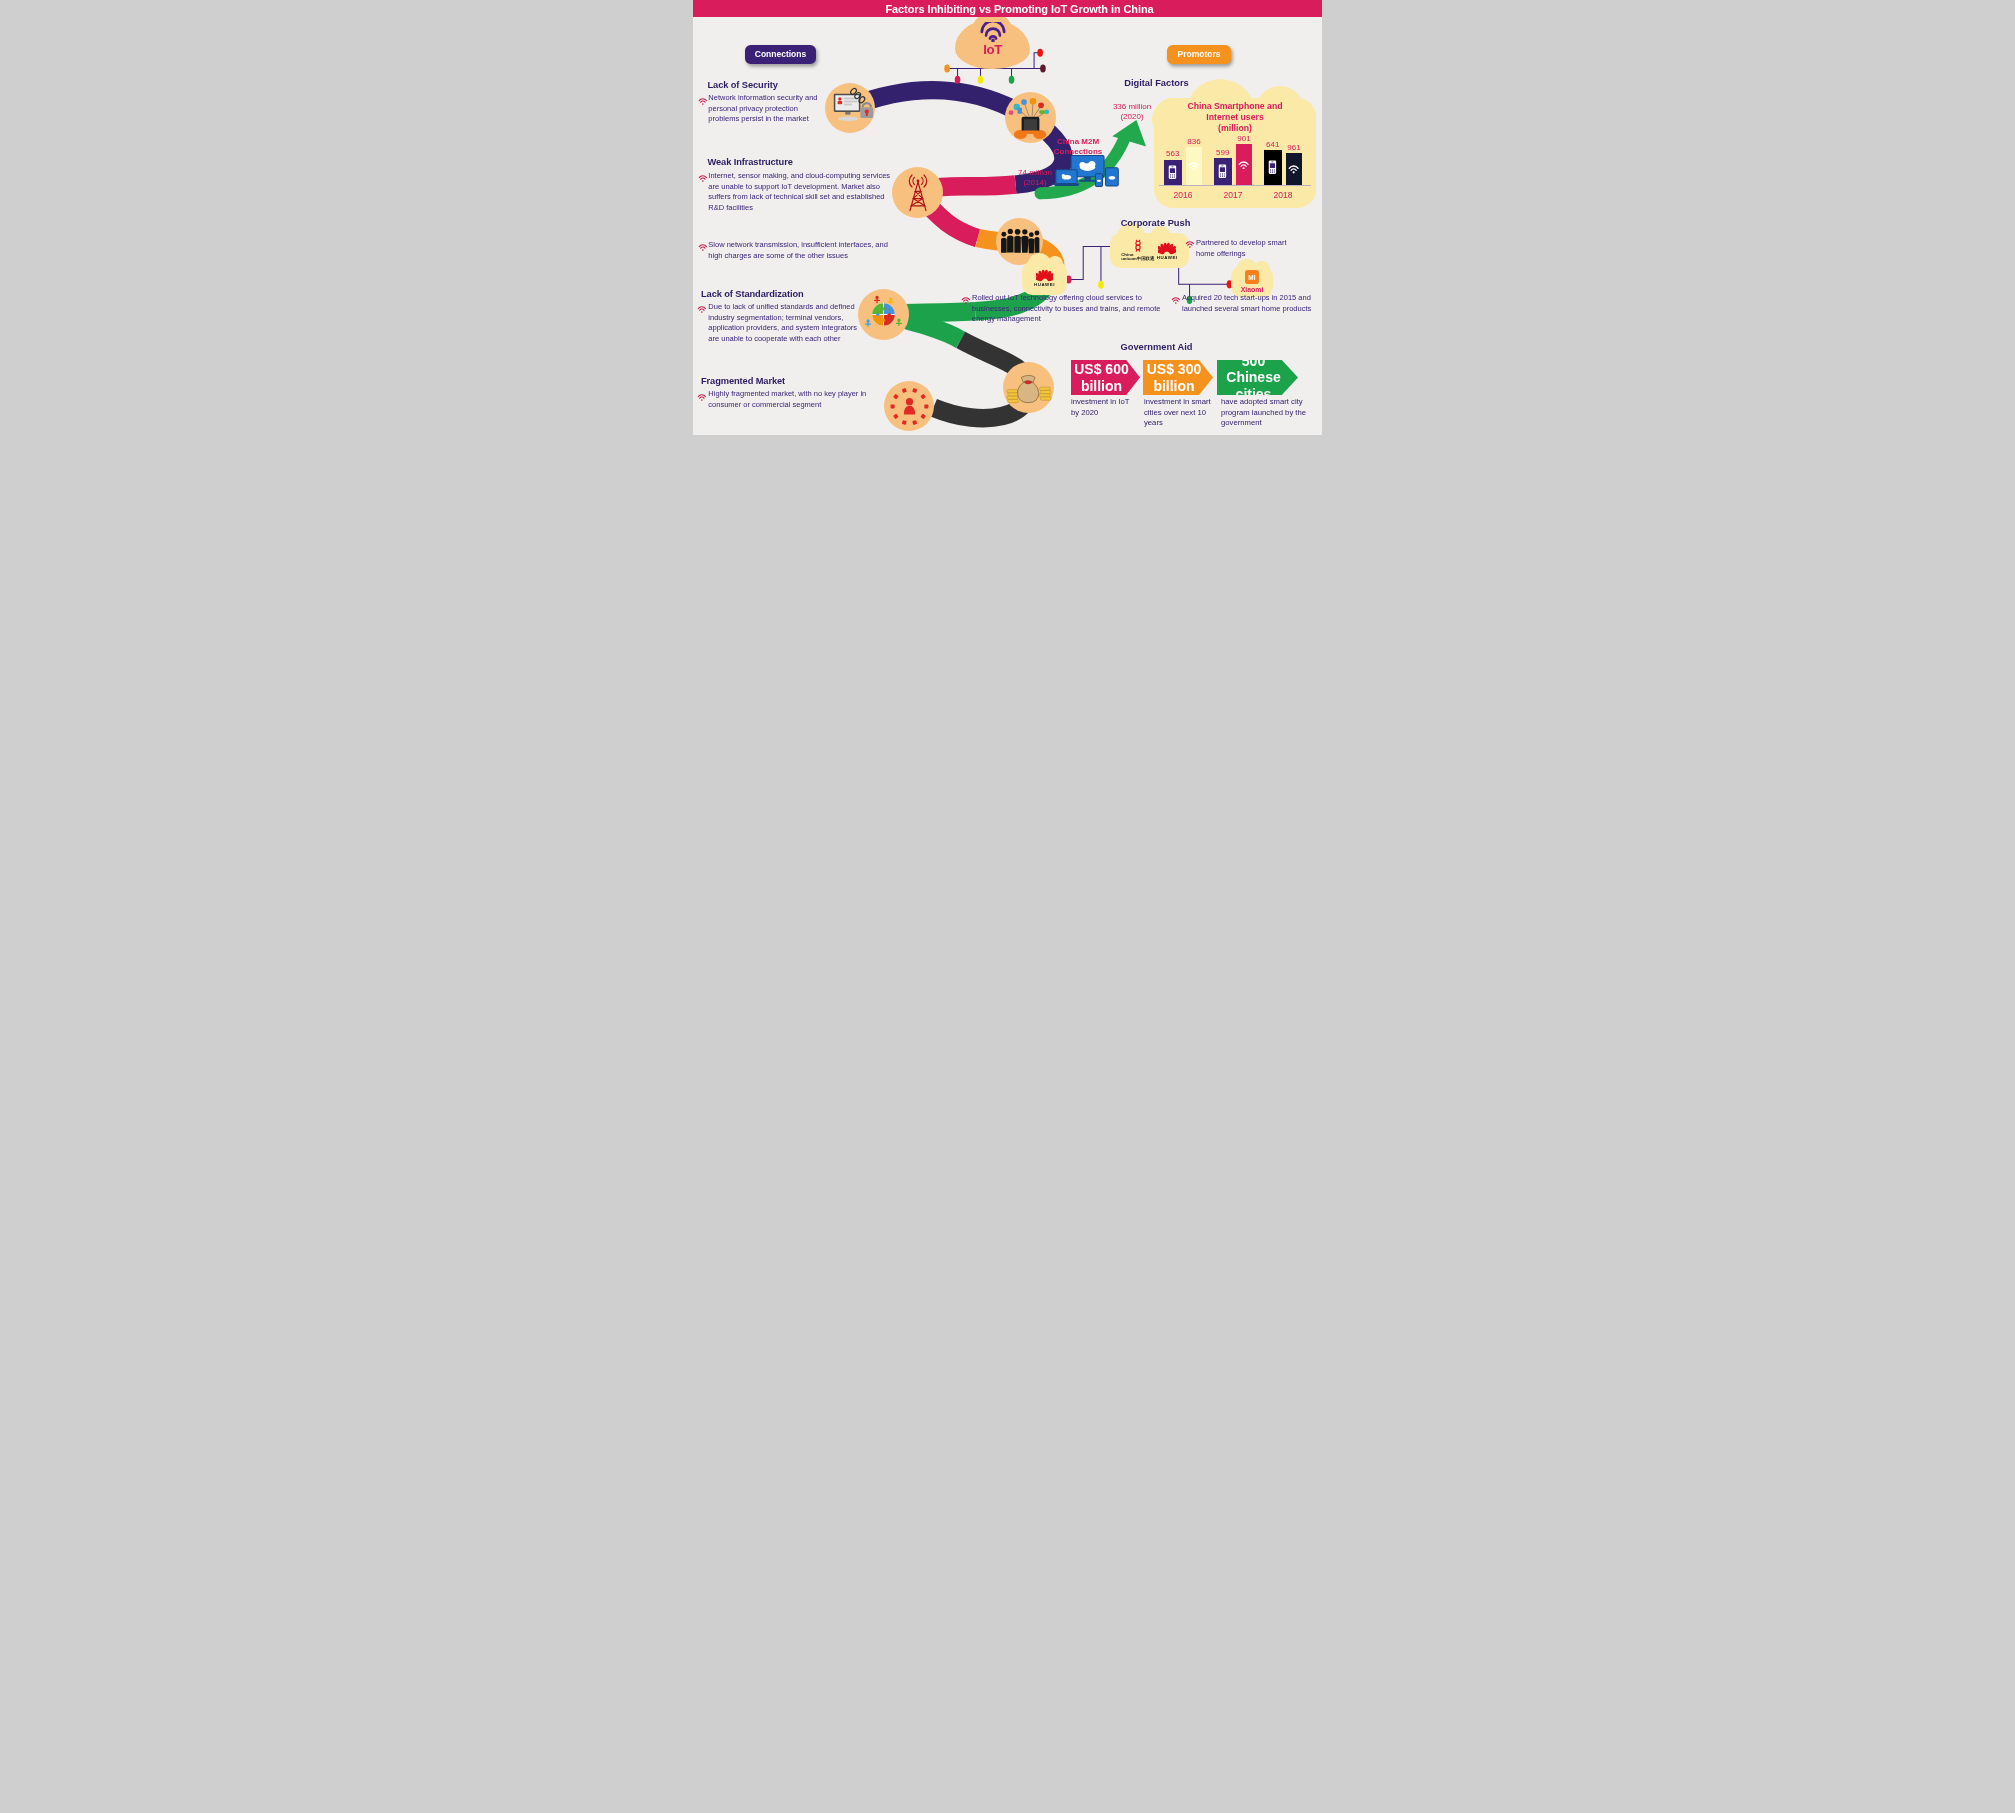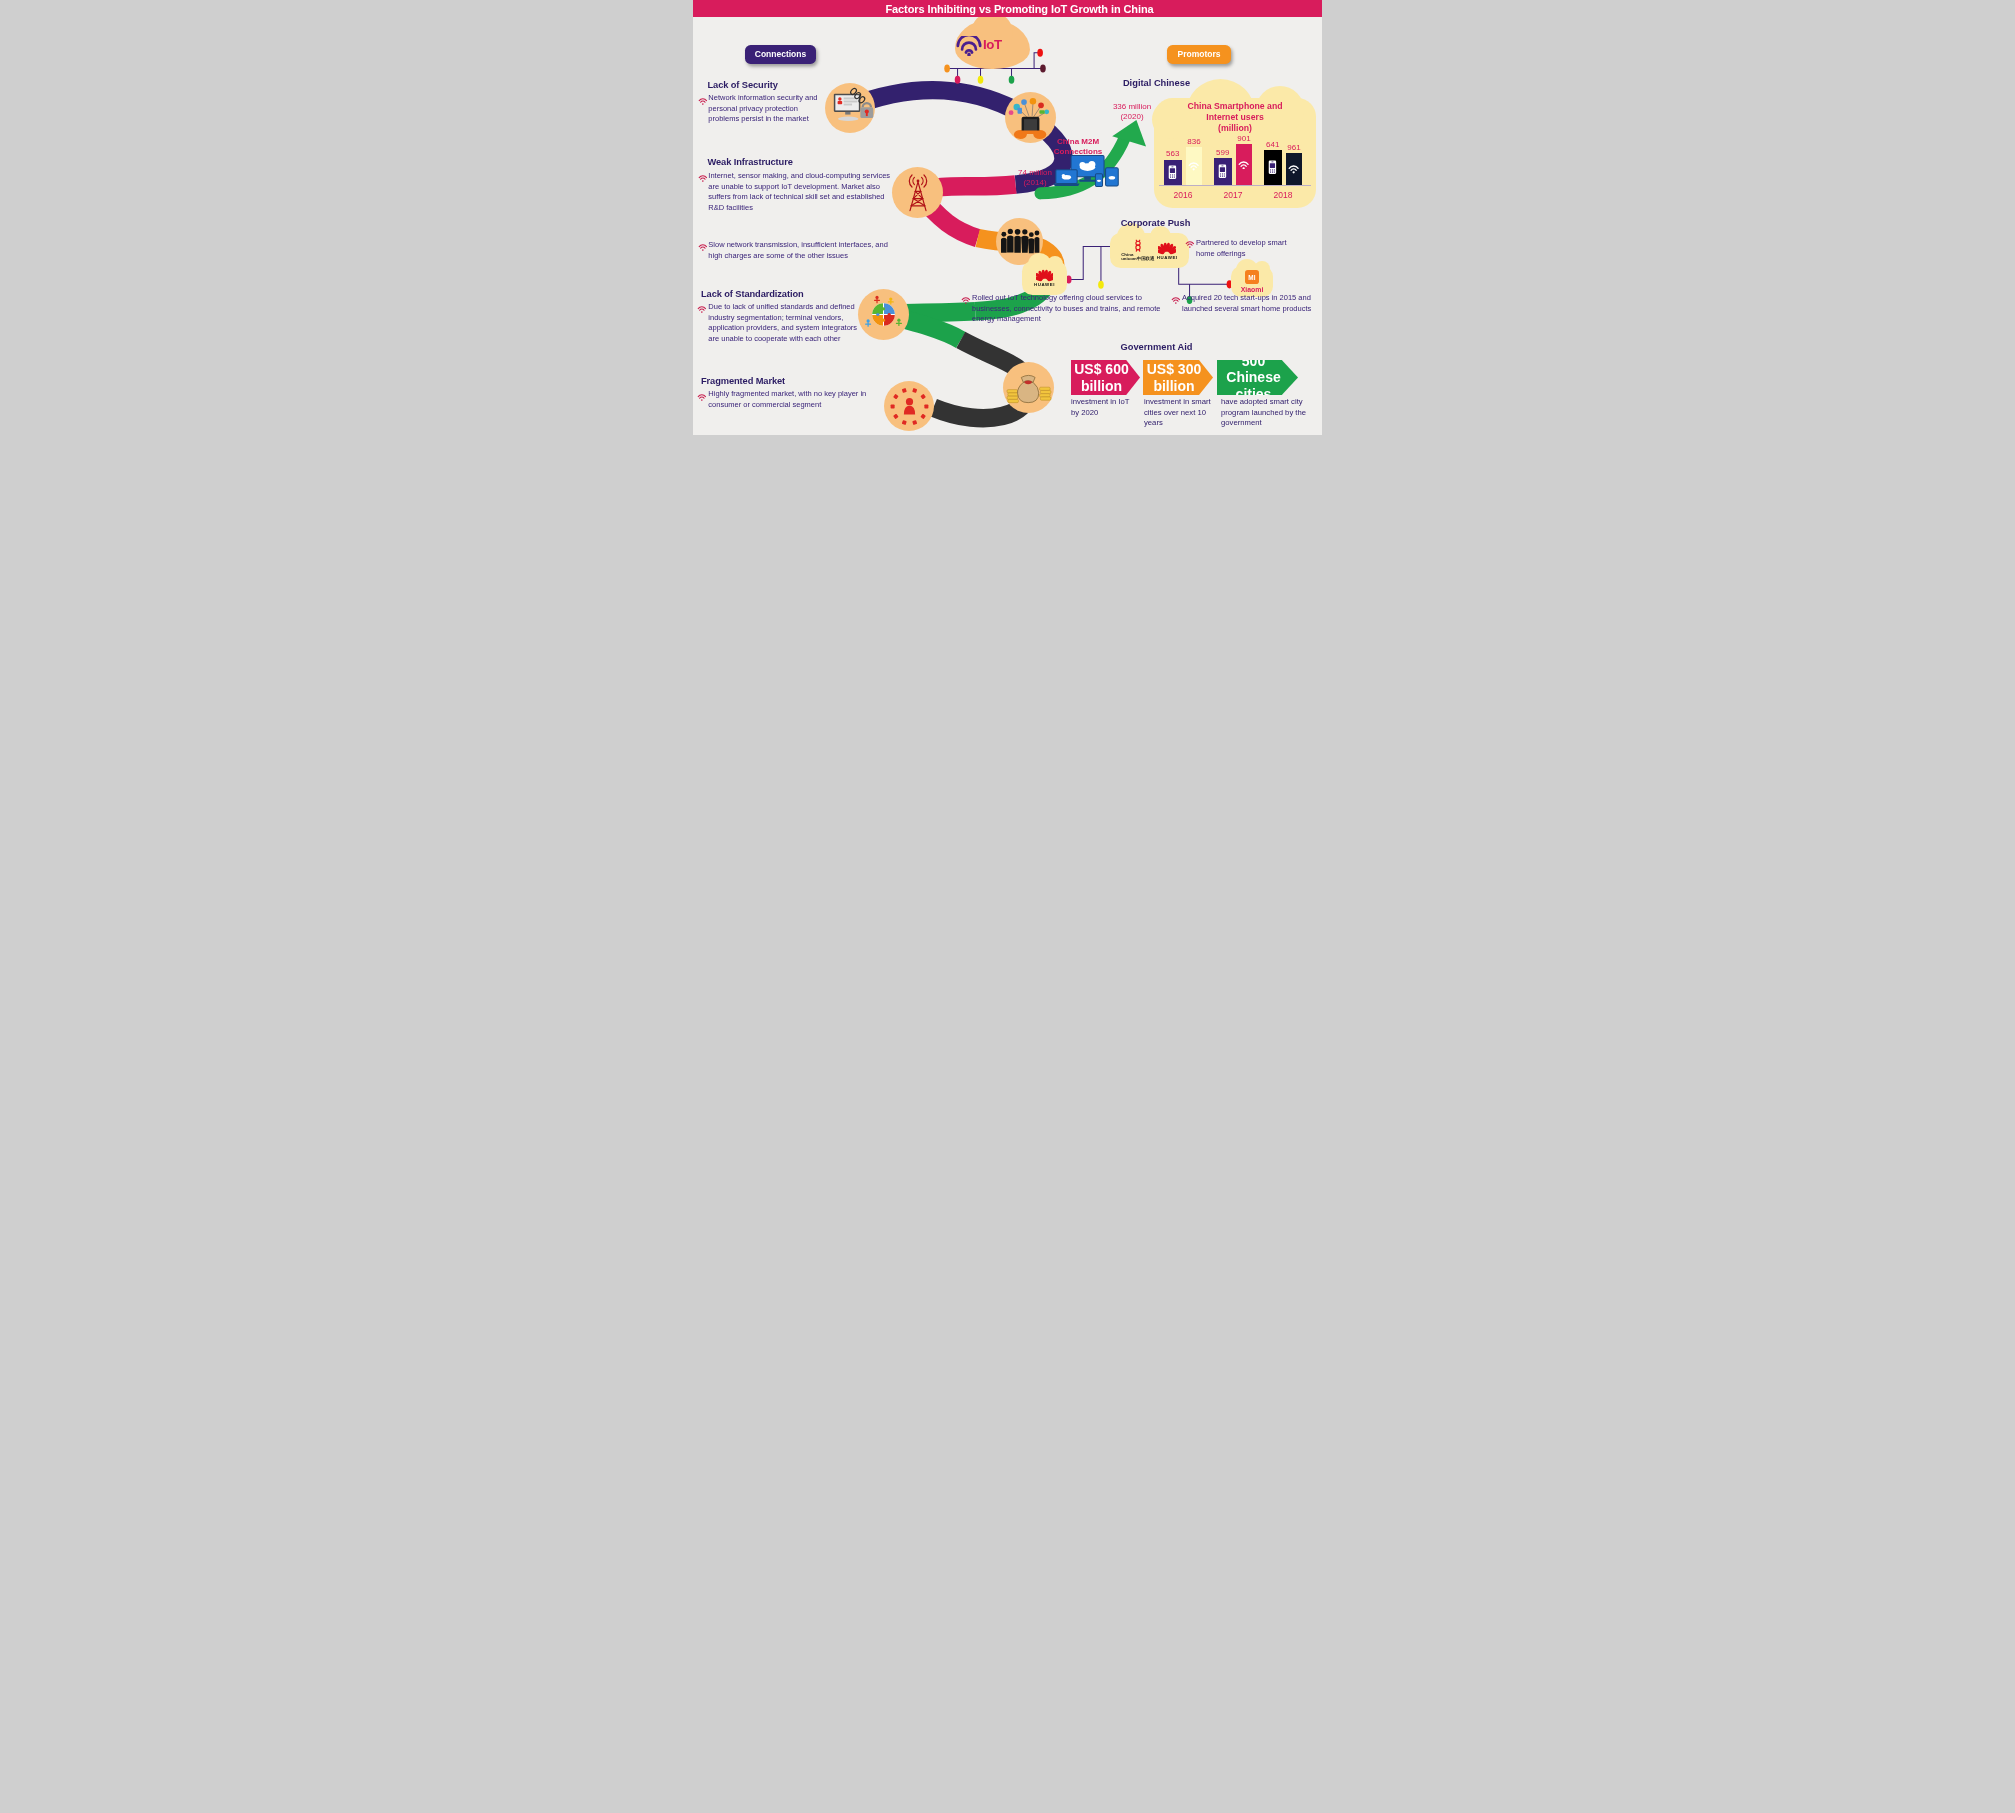--- a/index.html
+++ b/index.html
@@ -12,21 +12,21 @@
   svg.overlay{position:absolute;left:0;top:0;z-index:1;}
   .pcircle{position:absolute;border-radius:50%;background:#F8C07E;z-index:2;display:flex;align-items:center;justify-content:center;}
   .h-head{position:absolute;z-index:3;font-weight:bold;font-size:9.3px;color:#2B1C63;letter-spacing:-0.1px;}
   .h-body{position:absolute;z-index:3;font-size:7.5px;color:#3A2479;line-height:1.42;}
   .wbul{position:absolute;z-index:3;}
   .ptxt{position:absolute;z-index:3;color:#D81C5C;font-size:8px;text-align:center;line-height:1.25;}
   .ptxt.b{font-weight:bold;}
   .dhead{position:absolute;z-index:3;font-weight:bold;font-size:9.3px;color:#2B1C63;text-align:center;}
   .ycloud{position:absolute;background:#FBE9A8;border-radius:10.5px;z-index:2;}
   .ycloud .bump{position:absolute;background:#FBE9A8;border-radius:50%;}
-  .iotcloud{position:absolute;left:262px;top:20px;width:75px;height:49px;background:#F8C07E;border-radius:48% 52% 50% 50%/58% 62% 40% 42%;z-index:2;display:flex;flex-direction:row;align-items:center;}
+  .iotcloud{position:absolute;left:262px;top:20px;width:75px;height:49px;background:#F8C07E;border-radius:48% 52% 50% 50%/58% 62% 40% 42%;z-index:2;display:flex;flex-direction:column;align-items:center;}
   .iotcloud .bump{position:absolute;width:42px;height:42px;left:16px;top:-8px;background:#F8C07E;border-radius:50%;}
   .iotlabel{position:relative;z-index:1;color:#D81C5C;font-size:13.3px;font-weight:bold;letter-spacing:-0.4px;margin-top:-0.8px;}
   .chartwrap{position:absolute;left:461px;top:98px;width:162px;height:110px;z-index:2;}
   .cloudbg,.cloudbg .bump{position:absolute;background:#FBE9A8;}
   .cloudbg{inset:0;border-radius:18.5px;}
   .cloudbg .bump{border-radius:50%;}
   .ct{position:absolute;left:0;right:0;top:2.8px;text-align:center;z-index:1;color:#D81C5C;font-weight:bold;font-size:8.7px;line-height:1.25;}
   .bars{position:absolute;left:8px;top:40px;width:146px;height:47px;z-index:1;}
   .bar-group{position:absolute;bottom:0;width:42px;height:100%;display:flex;align-items:flex-end;justify-content:center;gap:4.4px;}
   .bar{position:relative;display:flex;align-items:center;justify-content:center;}
@@ -349,21 +349,21 @@
   <div class="h-head" style="left:8px;top:376px">Fragmented Market</div>
   <svg class="wbul" style="left:4px;top:393px" width="9.7" height="8.9" viewBox="0 0 24 22">
       <g stroke="#C81E4E" stroke-width="2.6" fill="none" stroke-linecap="round">
         <path d="M3 9 a11 11 0 0 1 18 0"></path>
         <path d="M6.5 13 a6.5 6.5 0 0 1 11 0"></path>
       </g>
       <circle cx="12" cy="17.5" r="2" fill="#C81E4E"></circle>
     </svg>
   <div class="h-body" style="left:15.3px;top:389px;width:169px">Highly fragmented market, with no key player in consumer or commercial segment</div>
 
-  <div class="dhead" style="left:421px;top:78px;width:85px">Digital Chinese</div>
+  <div class="dhead" style="left:421px;top:78px;width:85px">Digital Factors</div>
   <div class="ptxt" style="left:409px;top:102px;width:60px">
     <span>336 million</span><br>
     <span>(2020)</span>
   </div>
   <div class="ptxt b" style="left:353px;top:137px;width:64px">China M2M Connections</div>
   <div class="ptxt" style="left:314px;top:168px;width:56px">
     <span>74 million</span><br>
     <span>(2014)</span>
   </div>
 

